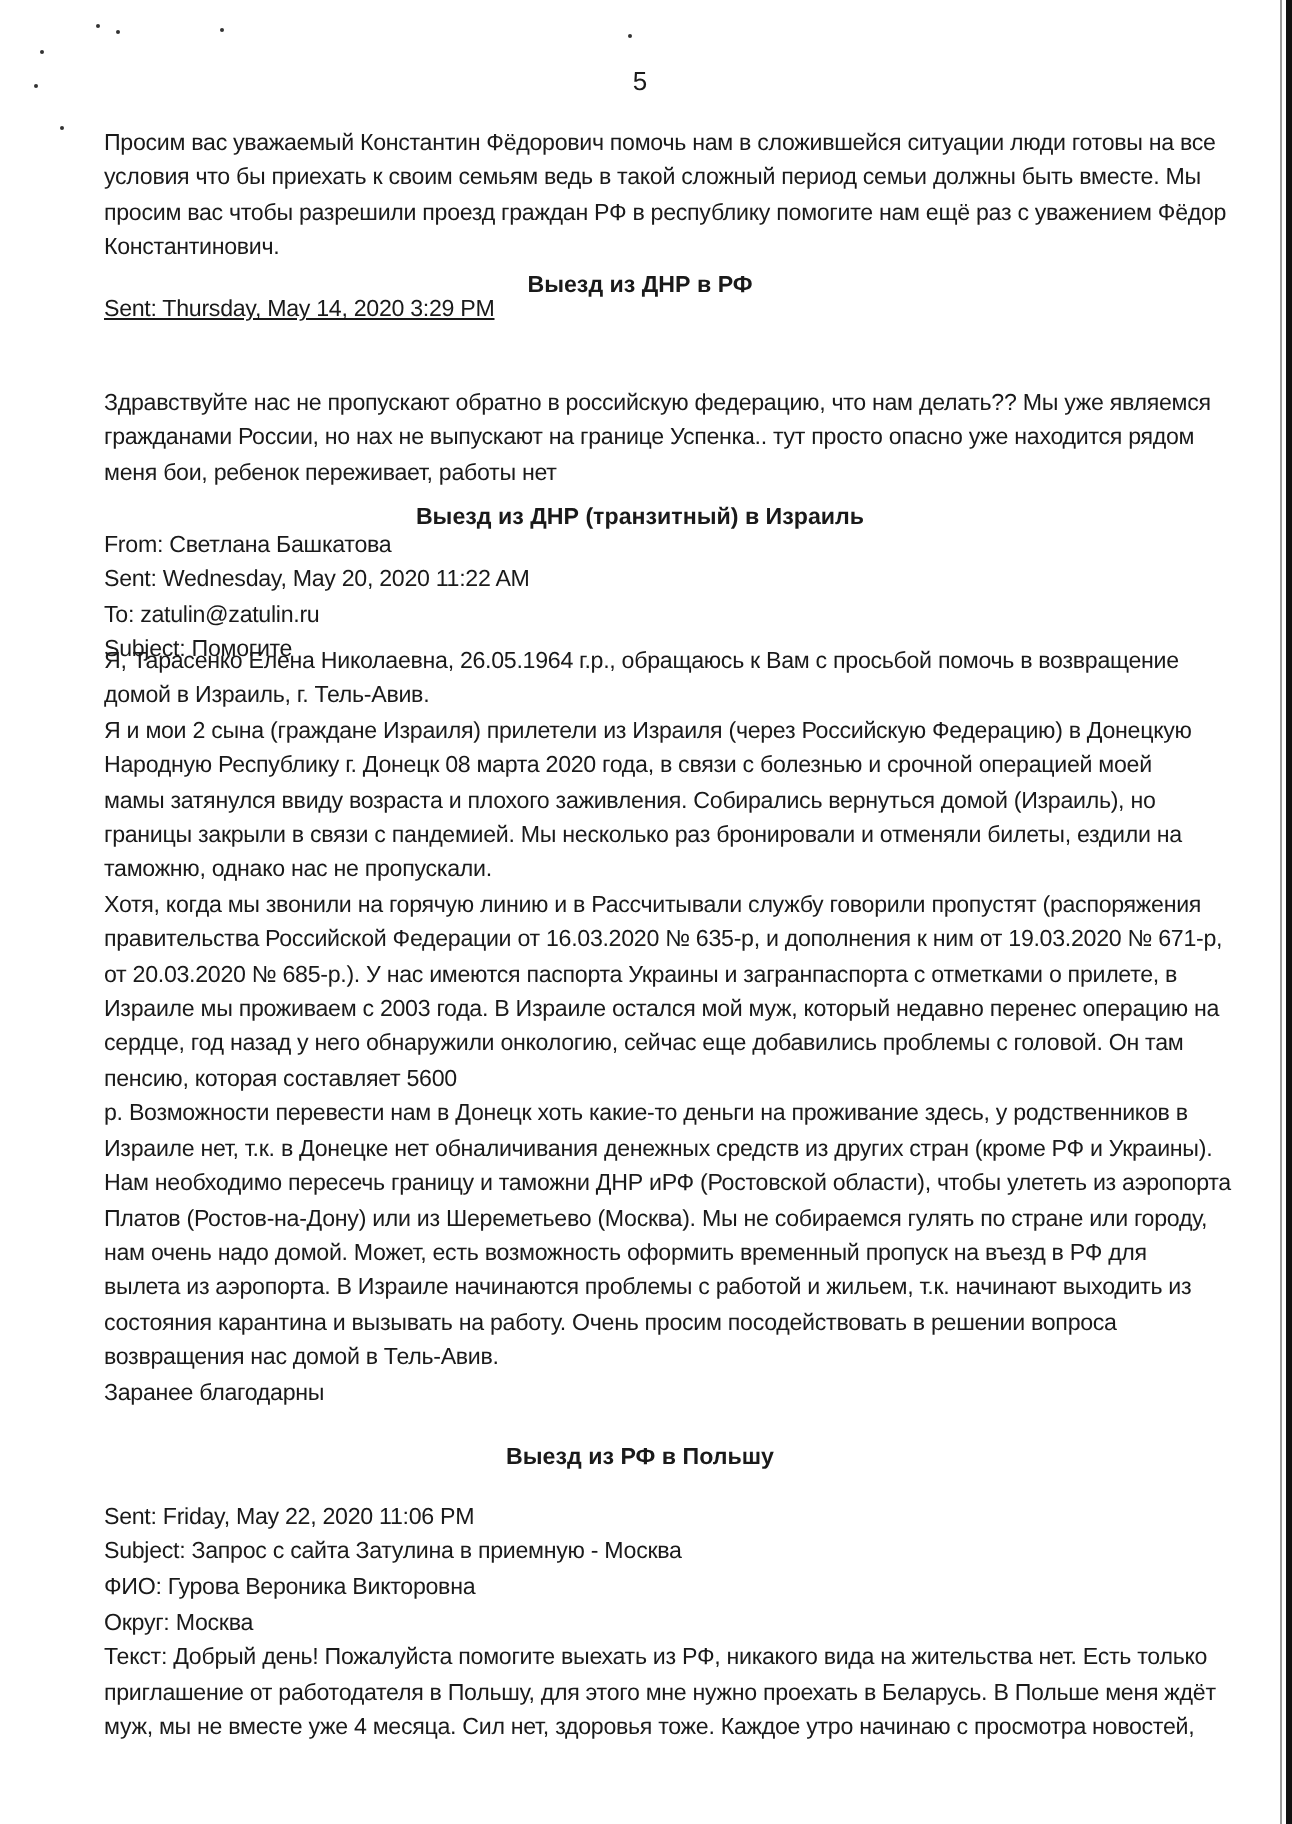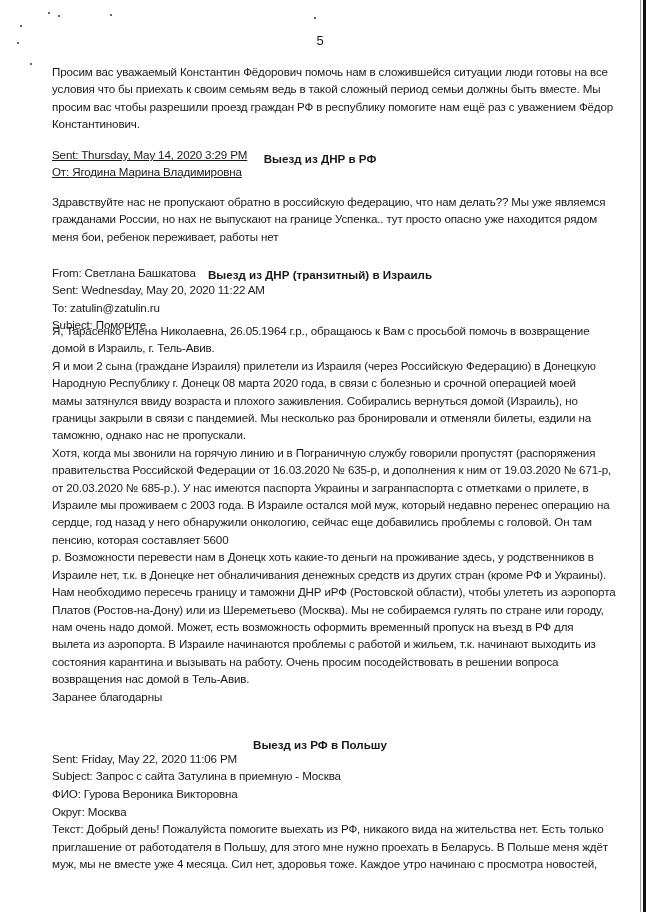--- a/index.html
+++ b/index.html
@@ -17,21 +17,21 @@
     .edge-dark { position: absolute; left: 643px; top: 0; width: 3px; height: 912px; background: #111; }
     .speck { position: absolute; width: 2px; height: 2px; background: #333; border-radius: 1px; }
     .page-num {
       position: absolute; top: 33px; left: 0; width: 640px; text-align: center;
       font-size: 13px;
     }
     .block { position: absolute; left: 52px; width: 560px; font-size: 11.6px; line-height: 17.4px; letter-spacing: -0.15px; }
     .line { white-space: nowrap; display: block; }
     .heading {
       position: absolute; left: 0; width: 640px; text-align: center;
-      font-weight: bold; font-size: 11.6px; margin-top: 16px;
+      font-weight: bold; font-size: 11.6px;
     }
   </style>
 </head>
 <body>
 
 <div class="page">
 
   <div class="speck" style="left:48px;top:12px;"></div>
   <div class="speck" style="left:58px;top:15px;"></div>
   <div class="speck" style="left:110px;top:14px;"></div>
@@ -45,21 +45,20 @@
   <div class="block" style="top:63px;">
     <span class="line">Просим вас уважаемый Константин Фёдорович помочь нам в сложившейся ситуации люди готовы на все</span>
     <span class="line">условия что бы приехать к своим семьям ведь в такой сложный период семьи должны быть вместе. Мы</span>
     <span class="line">просим вас чтобы разрешили проезд граждан РФ в республику помогите нам ещё раз с уважением Фёдор</span>
     <span class="line">Константинович.</span>
   </div>
 
   <div class="heading" style="top:136px;">Выезд из ДНР в РФ</div>
   <div class="block" style="top:146px;text-decoration:underline;">
     <span class="line">Sent: Thursday, May 14, 2020 3:29 PM</span>
-    <span class="line">От: Ягодина Марина Владимировна</span>
   </div>
   <div class="block" style="top:193px;">
     <span class="line">Здравствуйте нас не пропускают обратно в российскую федерацию, что нам  делать?? Мы уже являемся</span>
     <span class="line">гражданами России, но нах не выпускают на границе  Успенка.. тут просто опасно уже находится рядом</span>
     <span class="line">меня бои, ребенок  переживает, работы нет</span>
   </div>
 
   <div class="heading" style="top:252px;">Выезд из ДНР (транзитный) в Израиль</div>
   <div class="block" style="top:264px;">
     <span class="line">From: Светлана Башкатова</span>
@@ -68,21 +67,21 @@
     <span class="line">Subject: Помогите</span>
   </div>
   <div class="block" style="top:322px;">
     <span class="line">Я, Тарасенко Елена Николаевна, 26.05.1964 г.р., обращаюсь к Вам с просьбой  помочь в возвращение</span>
     <span class="line">домой в Израиль, г. Тель-Авив.</span>
     <span class="line">Я и мои 2 сына (граждане Израиля) прилетели из Израиля (через Российскую Федерацию) в Донецкую</span>
     <span class="line">Народную Республику г. Донецк 08 марта 2020  года, в связи с болезнью и срочной операцией моей</span>
     <span class="line">мамы затянулся ввиду возраста и плохого заживления. Собирались вернуться домой (Израиль), но</span>
     <span class="line">границы закрыли в связи с пандемией. Мы несколько раз бронировали и отменяли билеты, ездили на</span>
     <span class="line">таможню, однако нас не пропускали.</span>
-    <span class="line">Хотя, когда мы звонили на горячую линию и в Пограничную службу говорили пропустят (распоряжения</span>
+    <span class="line">Хотя, когда мы звонили на горячую линию и в Рассчитывали службу говорили пропустят (распоряжения</span>
     <span class="line">правительства Российской Федерации от 16.03.2020 № 635-р, и дополнения к ним от 19.03.2020 № 671-р,</span>
     <span class="line">от 20.03.2020 № 685-р.). У нас имеются паспорта Украины и загранпаспорта с отметками о прилете, в</span>
     <span class="line">Израиле мы проживаем с 2003 года. В Израиле остался мой муж, который недавно перенес операцию на</span>
     <span class="line">сердце, год назад у него обнаружили онкологию, сейчас еще добавились проблемы с головой. Он там</span>
     <span class="line">пенсию, которая составляет 5600</span>
     <span class="line">р. Возможности перевести нам в Донецк хоть какие-то деньги на проживание здесь, у родственников в</span>
     <span class="line">Израиле нет, т.к. в Донецке нет обналичивания денежных средств из других стран (кроме РФ и Украины).</span>
     <span class="line">Нам необходимо пересечь границу и таможни ДНР иРФ (Ростовской области), чтобы улететь из аэропорта</span>
     <span class="line">Платов (Ростов-на-Дону) или из Шереметьево (Москва). Мы не собираемся гулять по стране или городу,</span>
     <span class="line">нам очень надо домой. Может, есть возможность оформить временный пропуск на въезд в РФ для</span>

